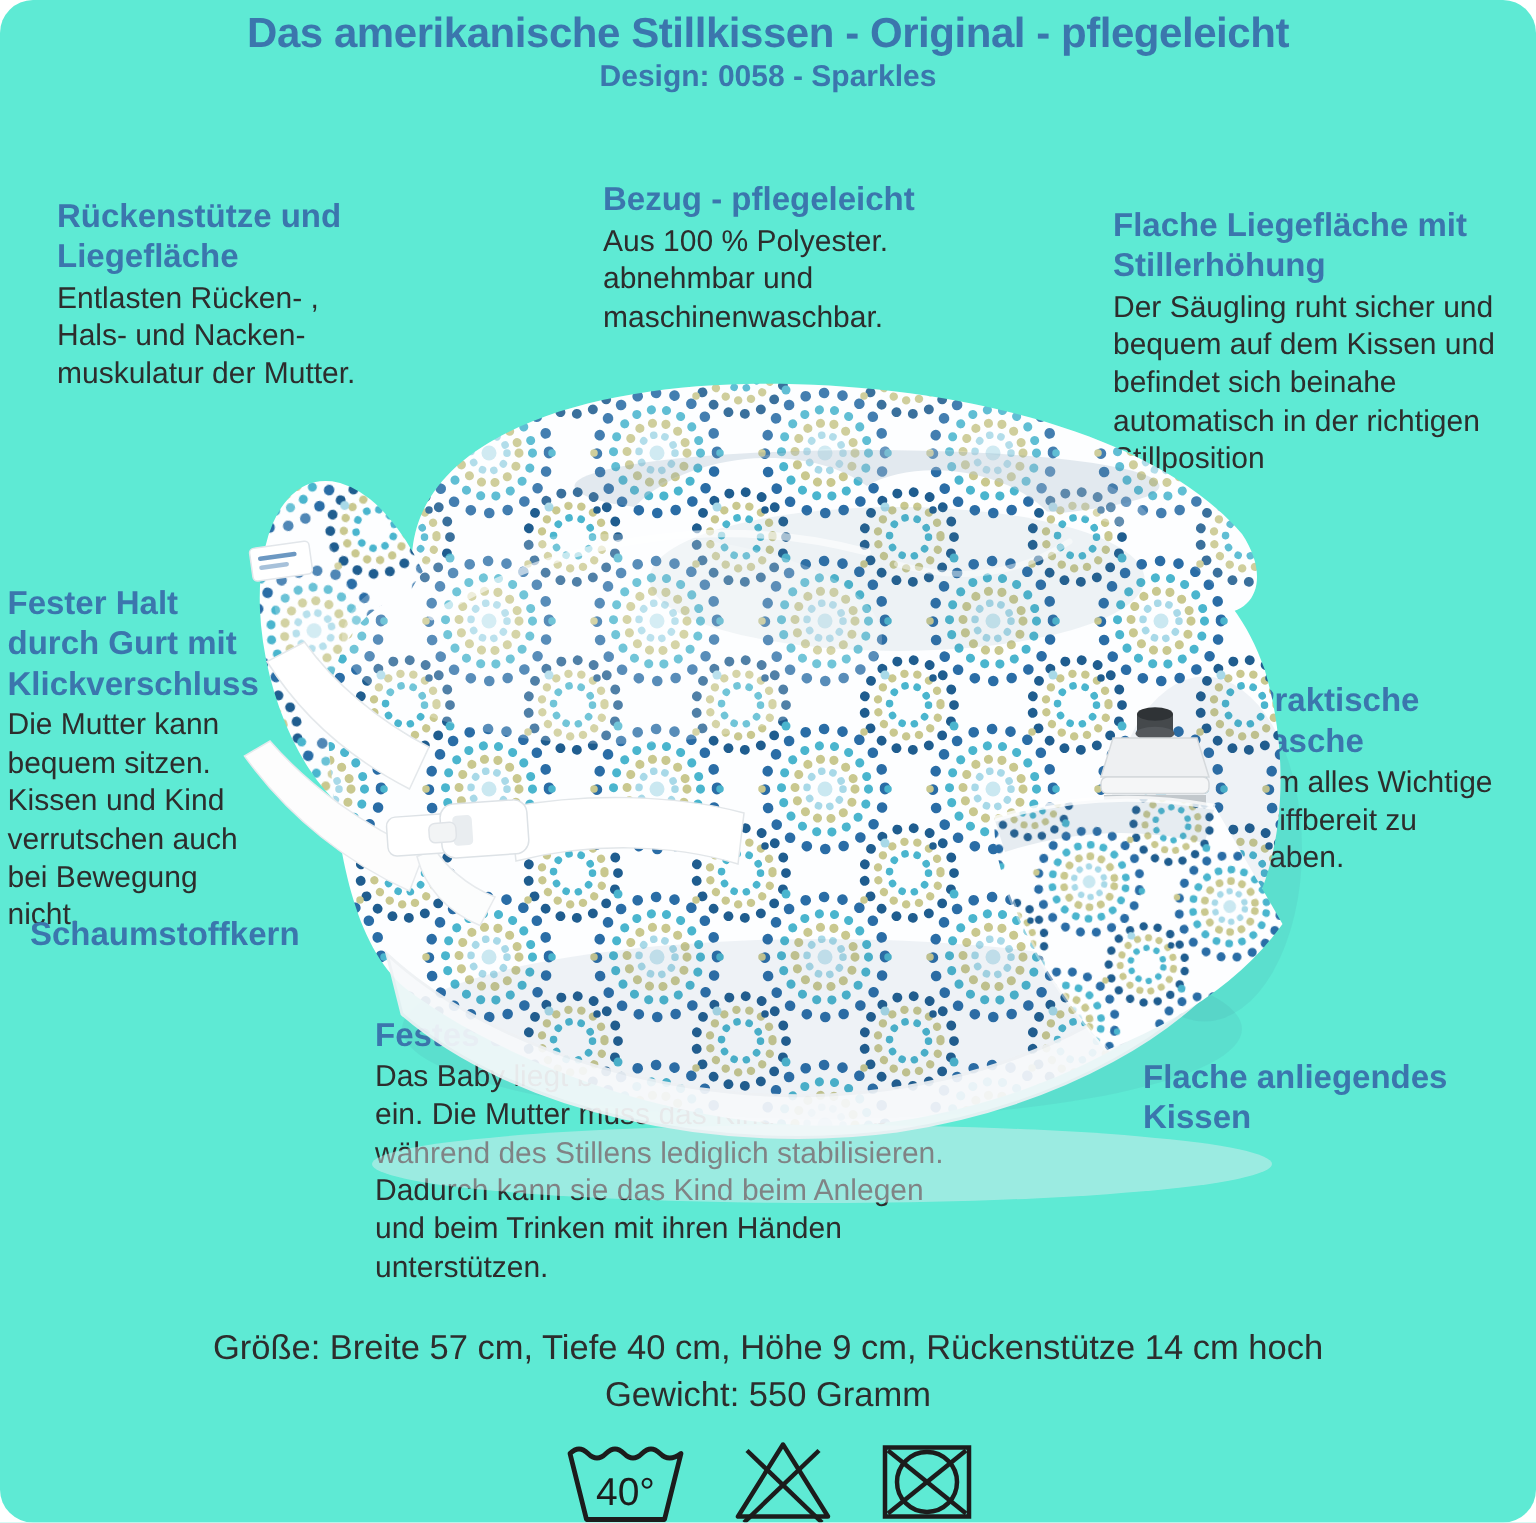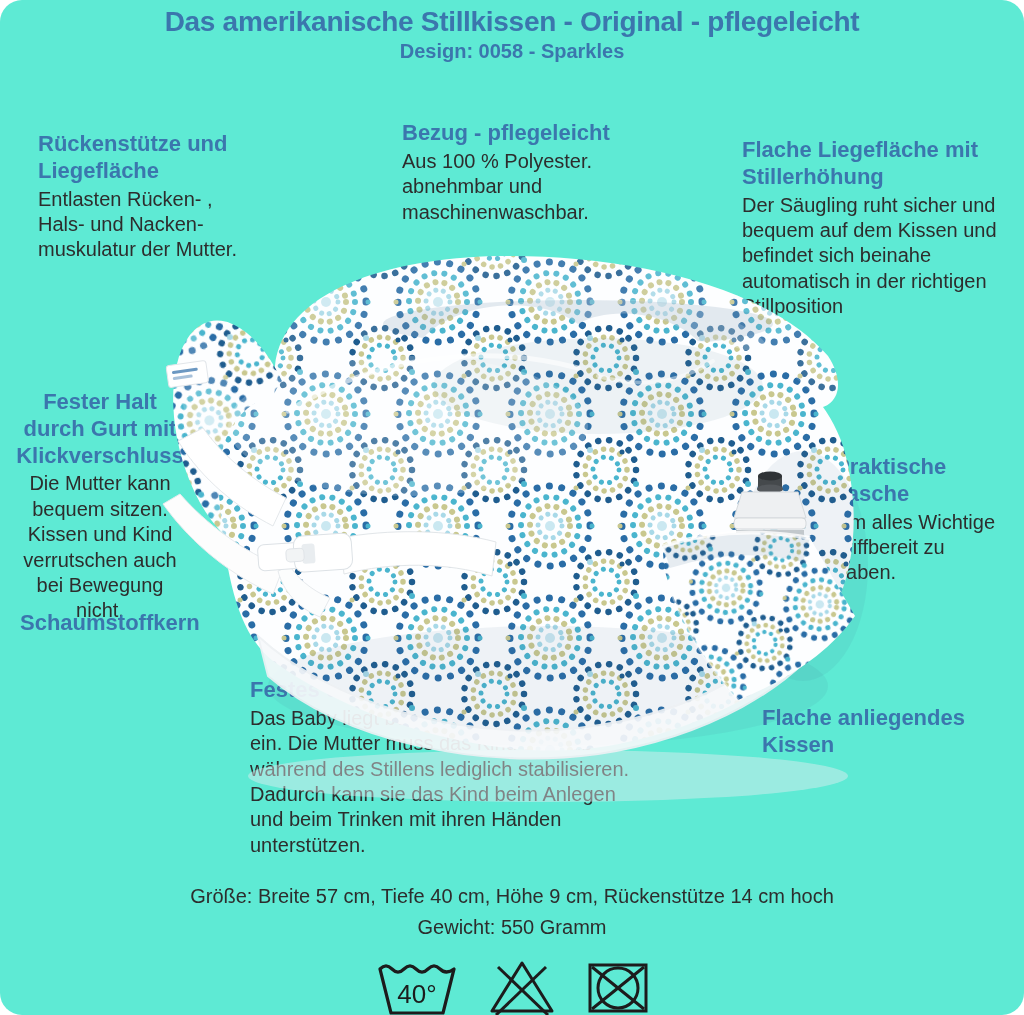--- a/index.html
+++ b/index.html
@@ -20,21 +20,21 @@
   .feature h3{
     margin:0;font-size:22px;font-weight:700;color:var(--accent);
     line-height:1.22;white-space:pre-line;
   }
   .feature p{
     margin:2px 0 0 0;font-size:20px;color:var(--text-dark);
     line-height:1.27;white-space:pre-line;
   }
   .specs-line{
     position:absolute;left:0;width:100%;text-align:center;
-    font-size:20px;color:var(--text-dark);
+    font-size:23px;color:var(--text-dark);
   }
   .care-row{
     position:absolute;top:955px;left:0;width:100%;
     display:flex;justify-content:center;align-items:flex-end;gap:26px;
   }
   .care-row svg{display:block;}
   .product{position:absolute;left:158px;top:246px;width:722px;height:586px;}
 </style>
 </head>
 <body>
@@ -62,21 +62,21 @@
   <section class="feature" style="left:742px;top:121px;width:282px;margin-top:16px;">
     <h3>Flache Liegefläche mit
 Stillerhöhung</h3>
     <p>Der Säugling ruht sicher und
 bequem auf dem Kissen und
 befindet sich beinahe
 automatisch in der richtigen
 Stillposition</p>
   </section>
 
-  <section class="feature" style="left:5px;top:389px;width:190px;text-align:center;">
+  <section class="feature" style="left:5px;top:389px;width:190px;">
     <h3>Fester Halt
 durch Gurt mit
 Klickverschluss</h3>
     <p>Die Mutter kann
 bequem sitzen.
 Kissen und Kind
 verrutschen auch
 bei Bewegung
 nicht.</p>
   </section>

